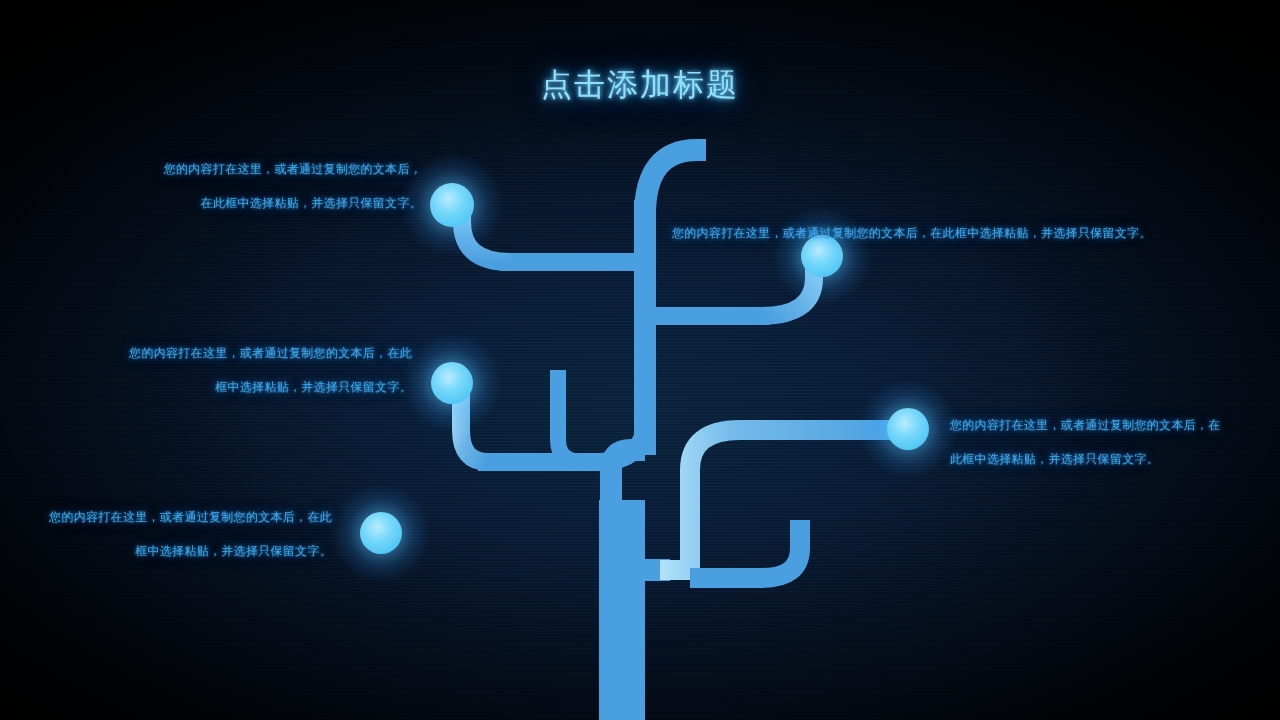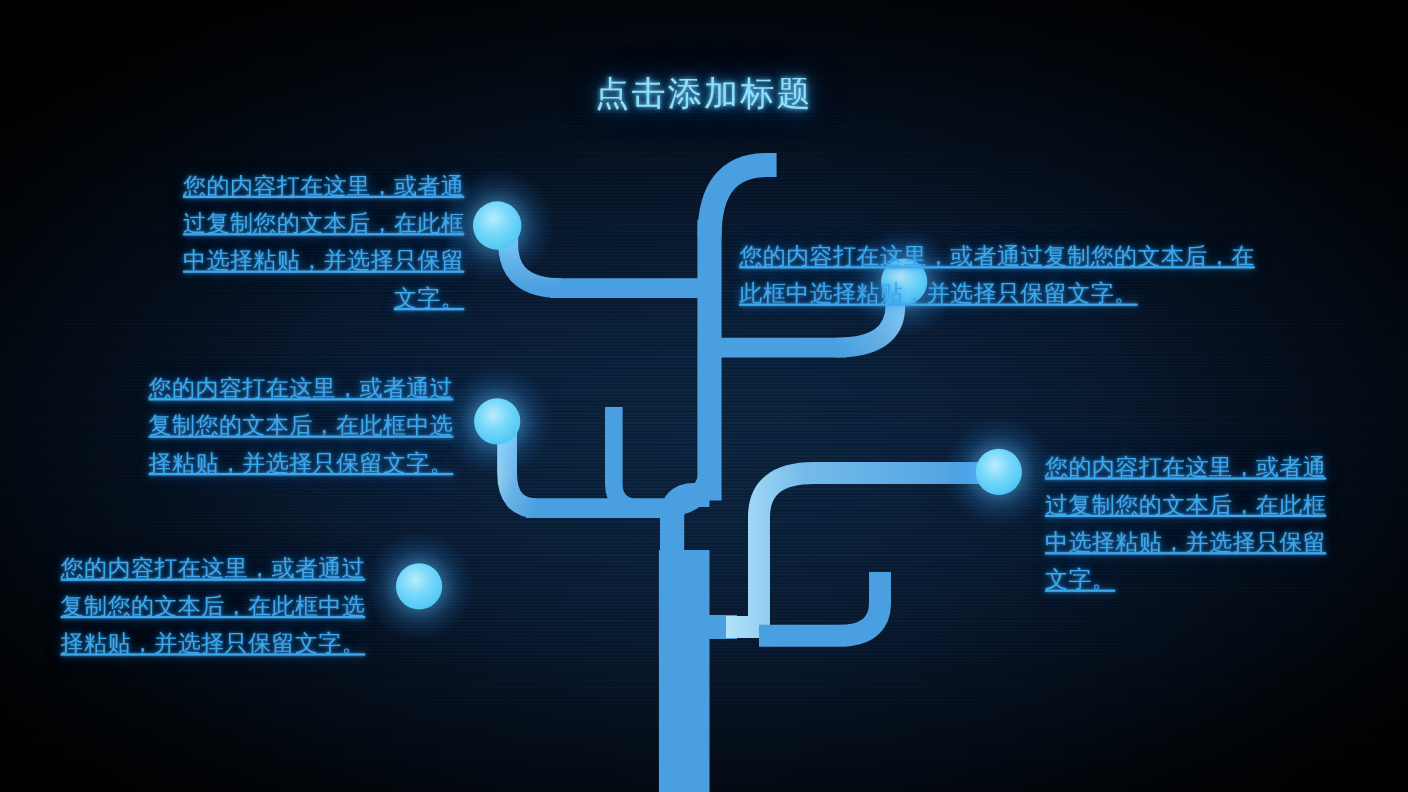--- a/index.html
+++ b/index.html
@@ -85,29 +85,28 @@
     left: 0;
     top: 0;
     width: 1280px;
     height: 720px;
     z-index: 5;
   }
 
   .txt {
     position: absolute;
     z-index: 6;
-    font-size: 21px;
+    font-size: 12px;
     line-height: 34px;
     color: #3ea8ec;
     text-shadow:
       0 0 3px rgba(60,170,245,0.80),
       0 0 9px rgba(40,140,230,0.55),
       0 0 20px rgba(25,110,210,0.30);
     letter-spacing: 0.3px;
-    text-decoration: underline;
   }
   .txt.r { text-align: right; }
   .txt.l { text-align: left; }
 
   #txt-top-left    { left: 160px; top: 152px;  width: 262px; }
   #txt-mid-left    { left: 120px; top: 336px;  width: 292px; }
   #txt-bot-left    { left: 38px;  top: 500px;  width: 294px; }
   #txt-top-right   { left: 672px; top: 216px;  width: 480px; }
   #txt-bot-right   { left: 950px; top: 408px;  width: 272px; }
 </style>

